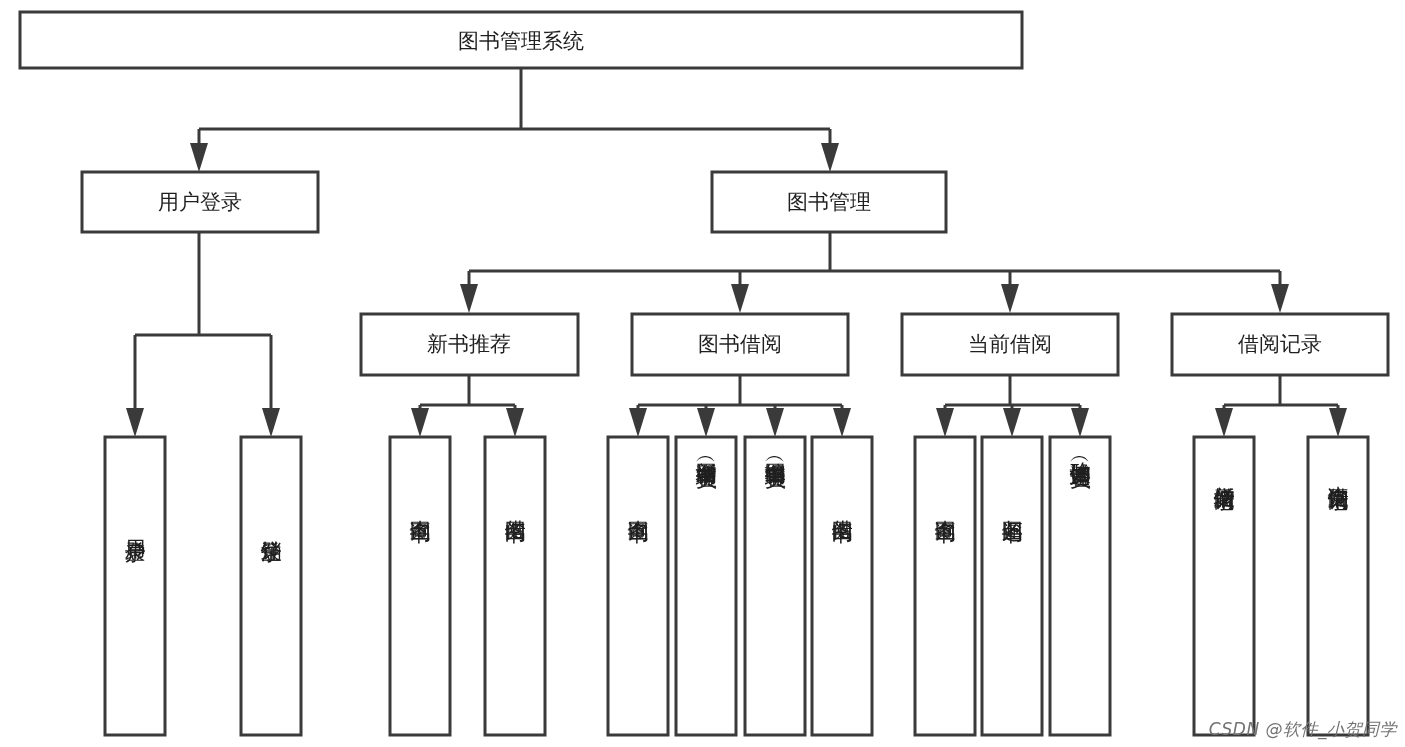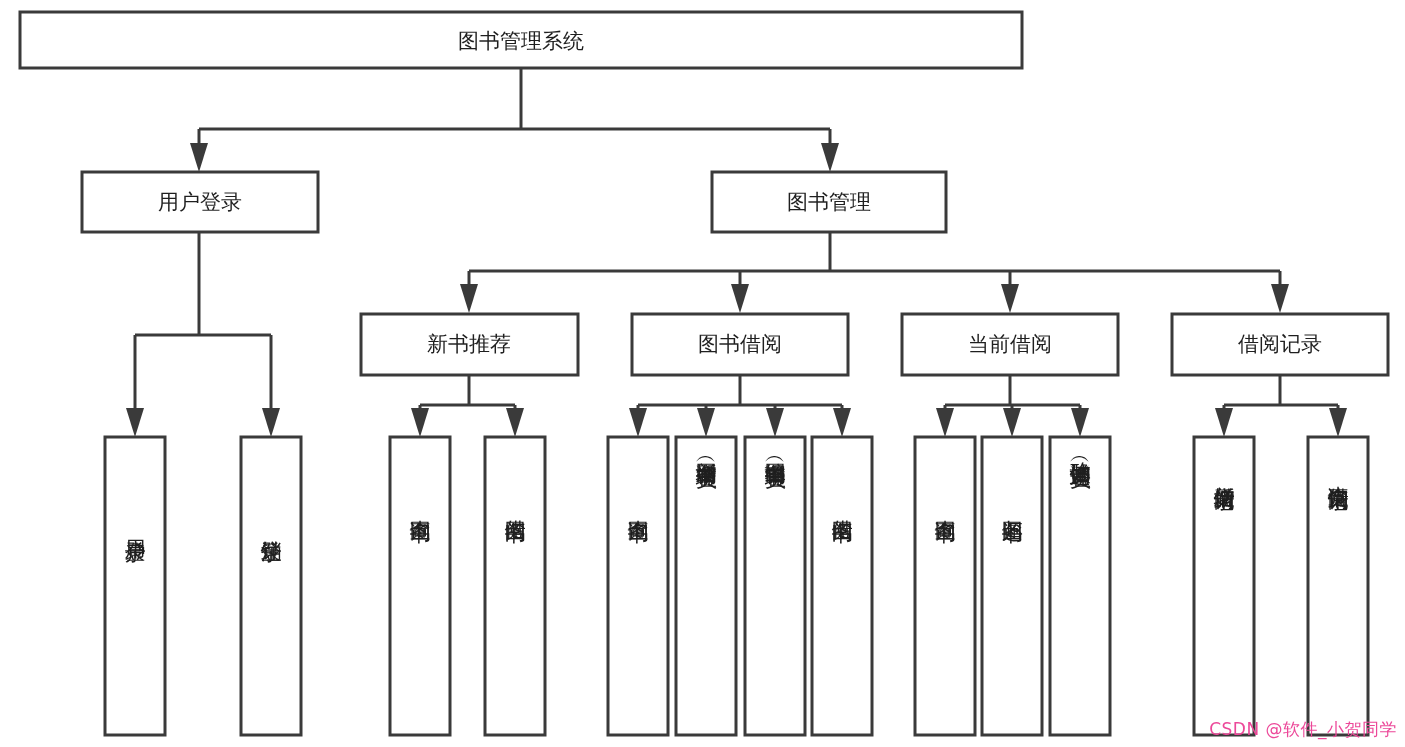--- a/index.html
+++ b/index.html
@@ -67,23 +67,24 @@
     color: #1f1f1f;
     letter-spacing: 1px;
     white-space: nowrap;
   }
   .watermark {
     position: absolute;
     right: 8px;
     bottom: 6px;
     font-family: "DejaVu Sans", "Liberation Sans", sans-serif;
     font-size: 17px;
-    color: #ec4899;
+    color: #737373;
     letter-spacing: 0.5px;
     user-select: none;
+    font-style: italic;
   }
 </style>
 </head>
 <body>
 
 <div id="diagram-root">
 
   <svg id="tree-svg" viewBox="0 0 1405 747">
 
     <g>

